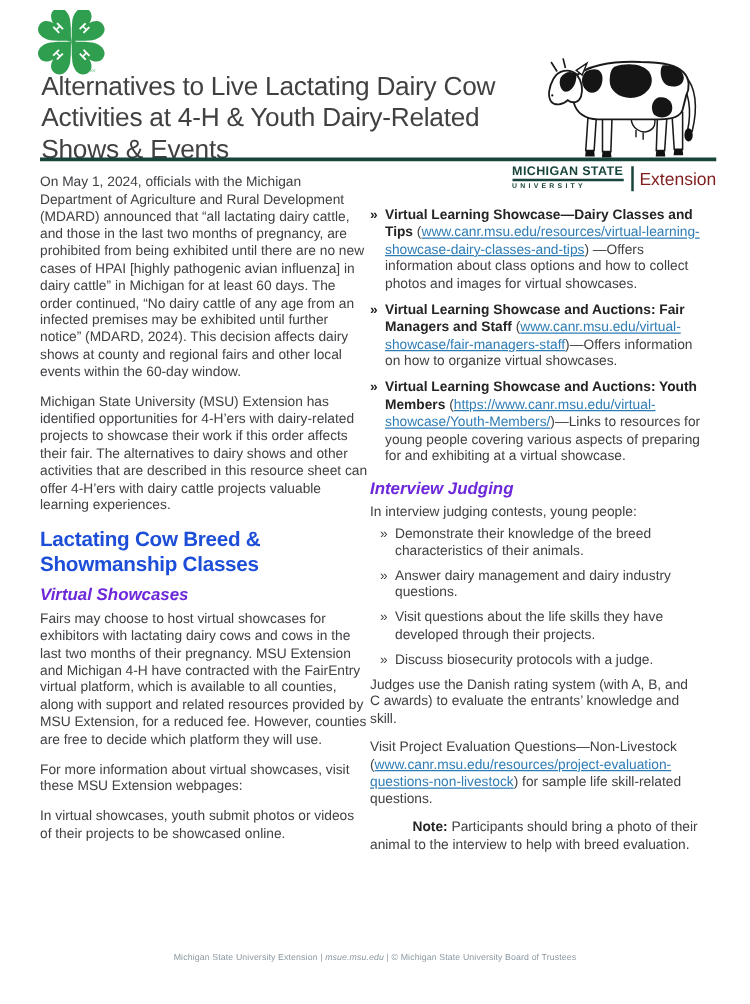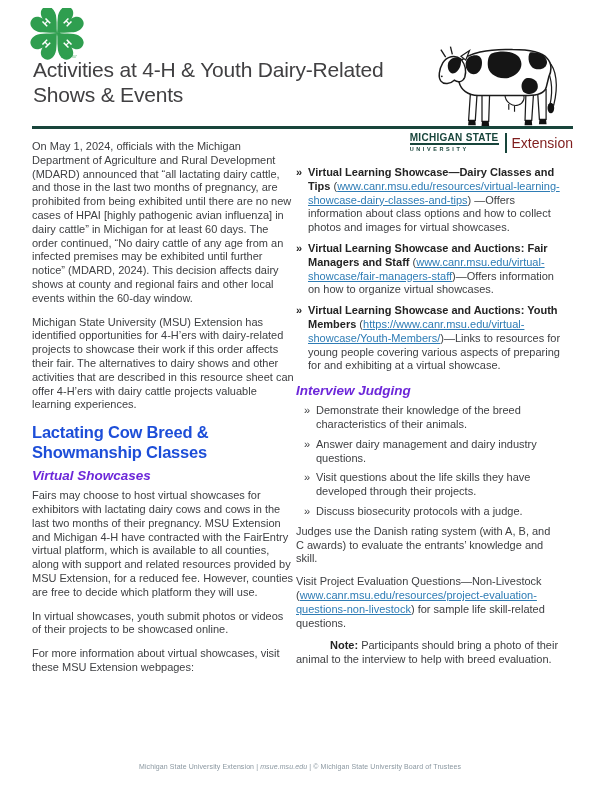--- a/index.html
+++ b/index.html
@@ -71,20 +71,21 @@
         <text class="h" x="0" y="0" transform="translate(18,14) rotate(-45) translate(0,3.5)">H</text>
         <text class="h" x="0" y="0" transform="translate(40,14) rotate(45) translate(0,3.5)">H</text>
         <text class="h" x="0" y="0" transform="translate(18,36) rotate(45) translate(0,3.5)">H</text>
         <text class="h" x="0" y="0" transform="translate(40,36) rotate(-45) translate(0,3.5)">H</text>
       </g>
       <text x="41" y="50.5" font-size="3" fill="#2F9E4F" text-anchor="middle">18 USC 707</text>
     </svg>
   </div>
 
   <div class="title">
+    <div>Alternatives to Live Lactating Dairy Cow</div>
     <div>Activities at 4-H &amp; Youth Dairy-Related</div>
     <div>Shows &amp; Events</div>
   </div>
 
   <div class="cow">
     <svg width="146" height="88" viewBox="0 0 150 92">
       <path d="M121,22 C130,30 132,48 127,68 L123,68 C127,50 124,34 117,27 Z" fill="#fff" stroke="#1a1a1a" stroke-width="1.3"></path>
       <ellipse cx="124" cy="71" rx="3.5" ry="5.5" fill="#111"></ellipse>
       <g fill="#fff" stroke="#1a1a1a" stroke-width="1.3">
         <path d="M40,54 L38,84 L45,84 L47,54 Z"></path>
@@ -128,22 +129,22 @@
   </div>
 
   <div class="columns">
 
     <div class="col-left">
       <p class="body">On May 1, 2024, officials with the Michigan Department of Agriculture and Rural Development (MDARD) announced that “all lactating dairy cattle, and those in the last two months of pregnancy, are prohibited from being exhibited until there are no new cases of HPAI [highly pathogenic avian influenza] in dairy cattle” in Michigan for at least 60 days. The order continued, “No dairy cattle of any age from an infected premises may be exhibited until further notice” (MDARD, 2024). This decision affects dairy shows at county and regional fairs and other local events within the 60-day window.</p>
       <p class="body">Michigan State University (MSU) Extension has identified opportunities for 4-H’ers with dairy-related projects to showcase their work if this order affects their fair. The alternatives to dairy shows and other activities that are described in this resource sheet can offer 4-H’ers with dairy cattle projects valuable learning experiences.</p>
       <h2 class="section">Lactating Cow Breed &amp; Showmanship Classes</h2>
       <h3 class="sub">Virtual Showcases</h3>
       <p class="body">Fairs may choose to host virtual showcases for exhibitors with lactating dairy cows and cows in the last two months of their pregnancy. MSU Extension and Michigan 4-H have contracted with the FairEntry virtual platform, which is available to all counties, along with support and related resources provided by MSU Extension, for a reduced fee. However, counties are free to decide which platform they will use.</p>
+      <p class="body">For more information about virtual showcases, visit these MSU Extension webpages:</p>
       <p class="body">In virtual showcases, youth submit photos or videos of their projects to be showcased online.</p>
-      <p class="body">For more information about virtual showcases, visit these MSU Extension webpages:</p>
     </div>
 
     <div class="col-right">
       <div class="first-gap"></div>
 
       <div class="bullet">
         <span class="marker bold-m">»</span>
         <div class="bullet-body"><span class="b">Virtual Learning Showcase—Dairy Classes and Tips</span><span> (</span><a class="link">www.canr.msu.edu/resources/virtual-learning-showcase-dairy-classes-and-tips</a><span>) —Offers information about class options and how to collect photos and images for virtual showcases.</span></div>
       </div>
 
@@ -152,20 +153,21 @@
         <div class="bullet-body"><span class="b">Virtual Learning Showcase and Auctions: Fair Managers and Staff</span><span> (</span><a class="link">www.canr.msu.edu/virtual-showcase/fair-managers-staff</a><span>)—Offers information on how to organize virtual showcases.</span></div>
       </div>
 
       <div class="bullet">
         <span class="marker bold-m">»</span>
         <div class="bullet-body"><span class="b">Virtual Learning Showcase and Auctions: Youth Members</span><span> (</span><a class="link">https://www.canr.msu.edu/virtual-showcase/Youth-Members/</a><span>)—Links to resources for young people covering various aspects of preparing for and exhibiting at a virtual showcase.</span></div>
       </div>
 
       <h3 class="sub" style="margin-top:10px;">Interview Judging</h3>
 
+      <p class="body" style="margin-bottom:3px;">In interview judging contests, young people:</p>
 
       <div class="iv-bullets">
         <div class="bullet">
           <span class="marker">»</span>
           <div class="bullet-body">Demonstrate their knowledge of the breed characteristics of their animals.</div>
         </div>
         <div class="bullet">
           <span class="marker">»</span>
           <div class="bullet-body">Answer dairy management and dairy industry questions.</div>
         </div>

